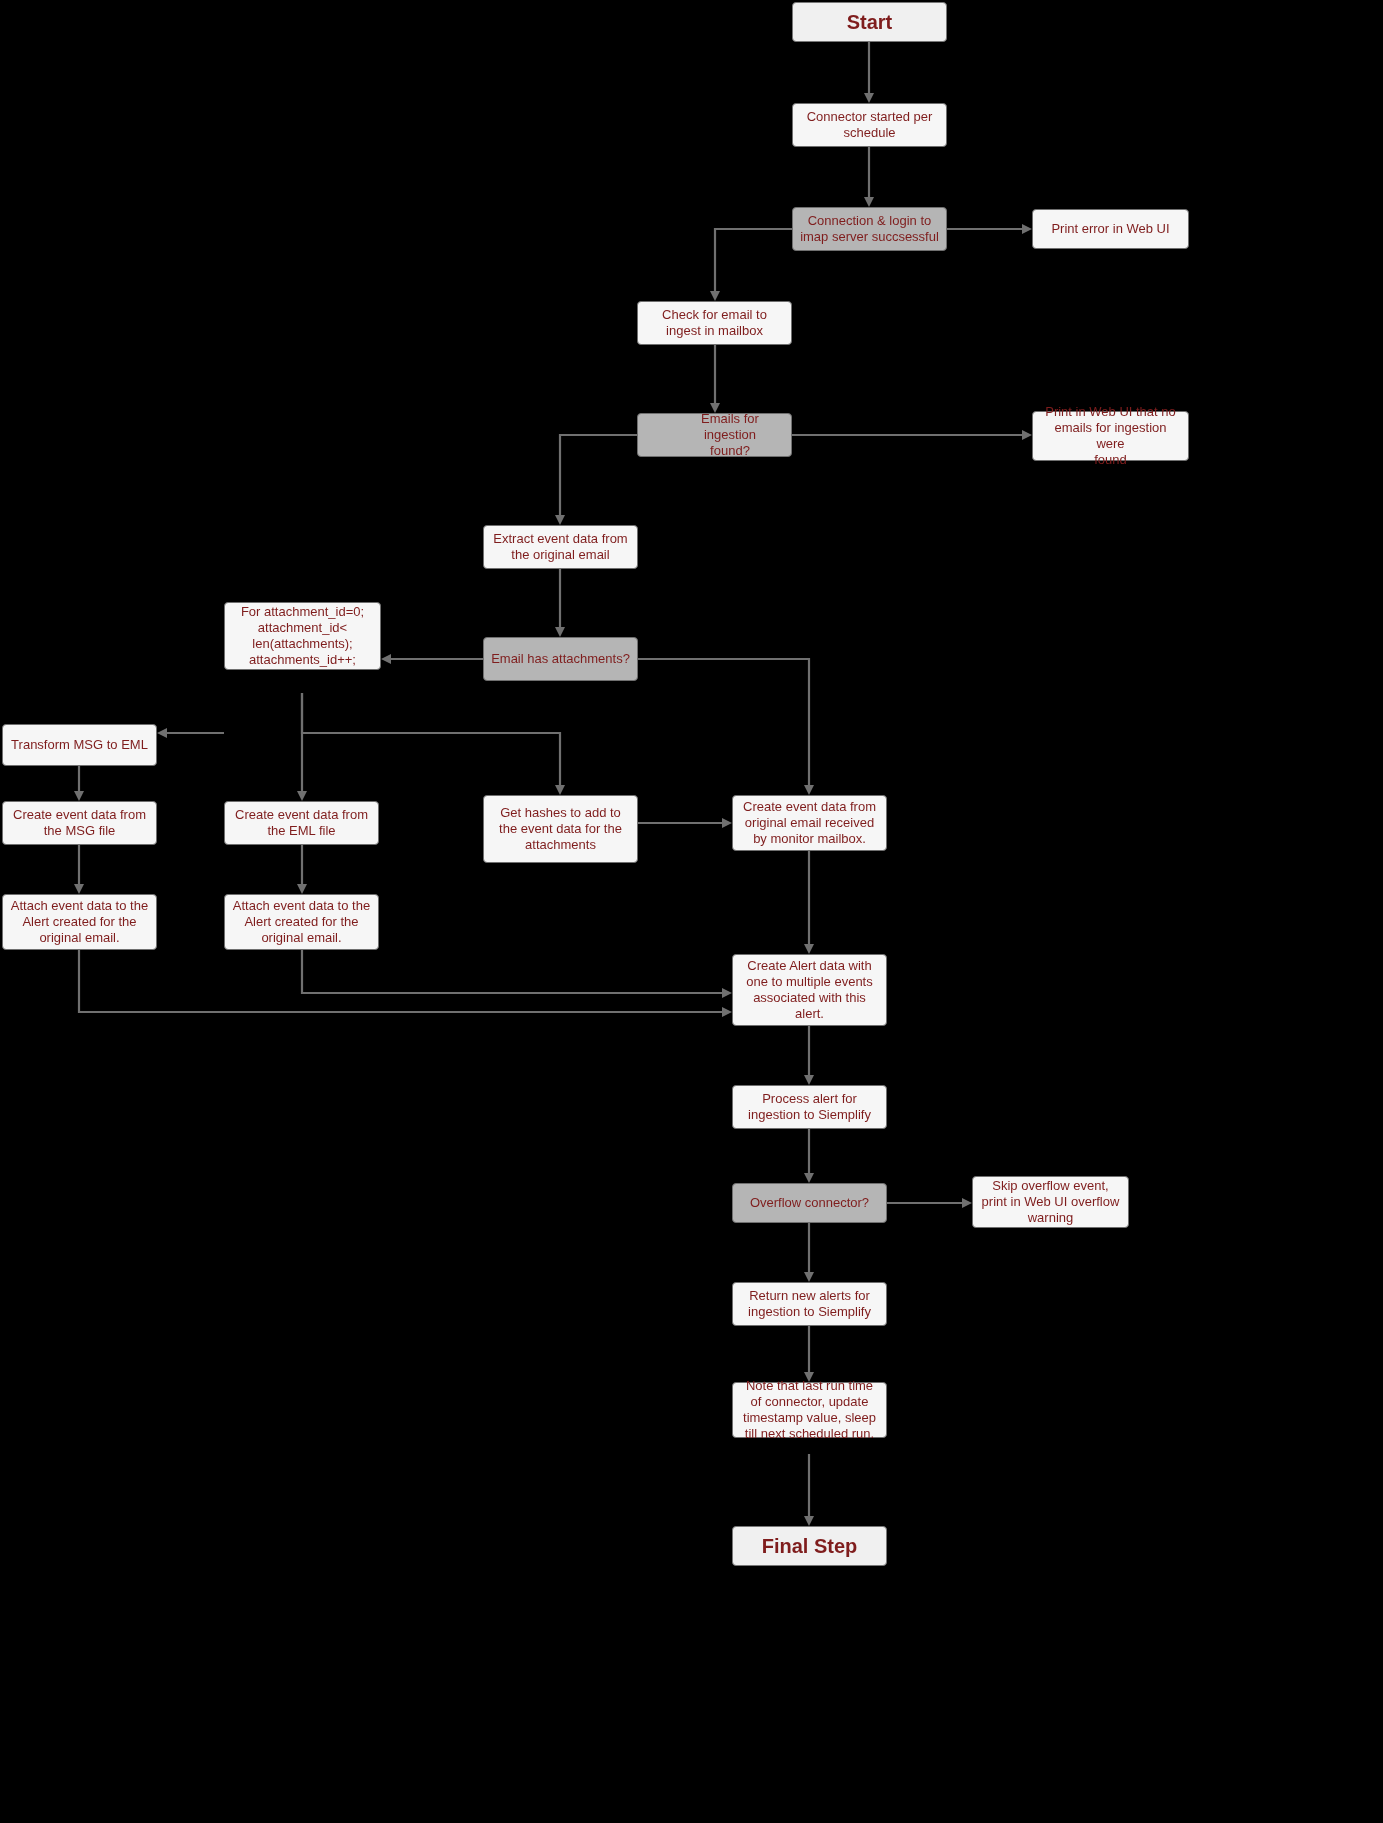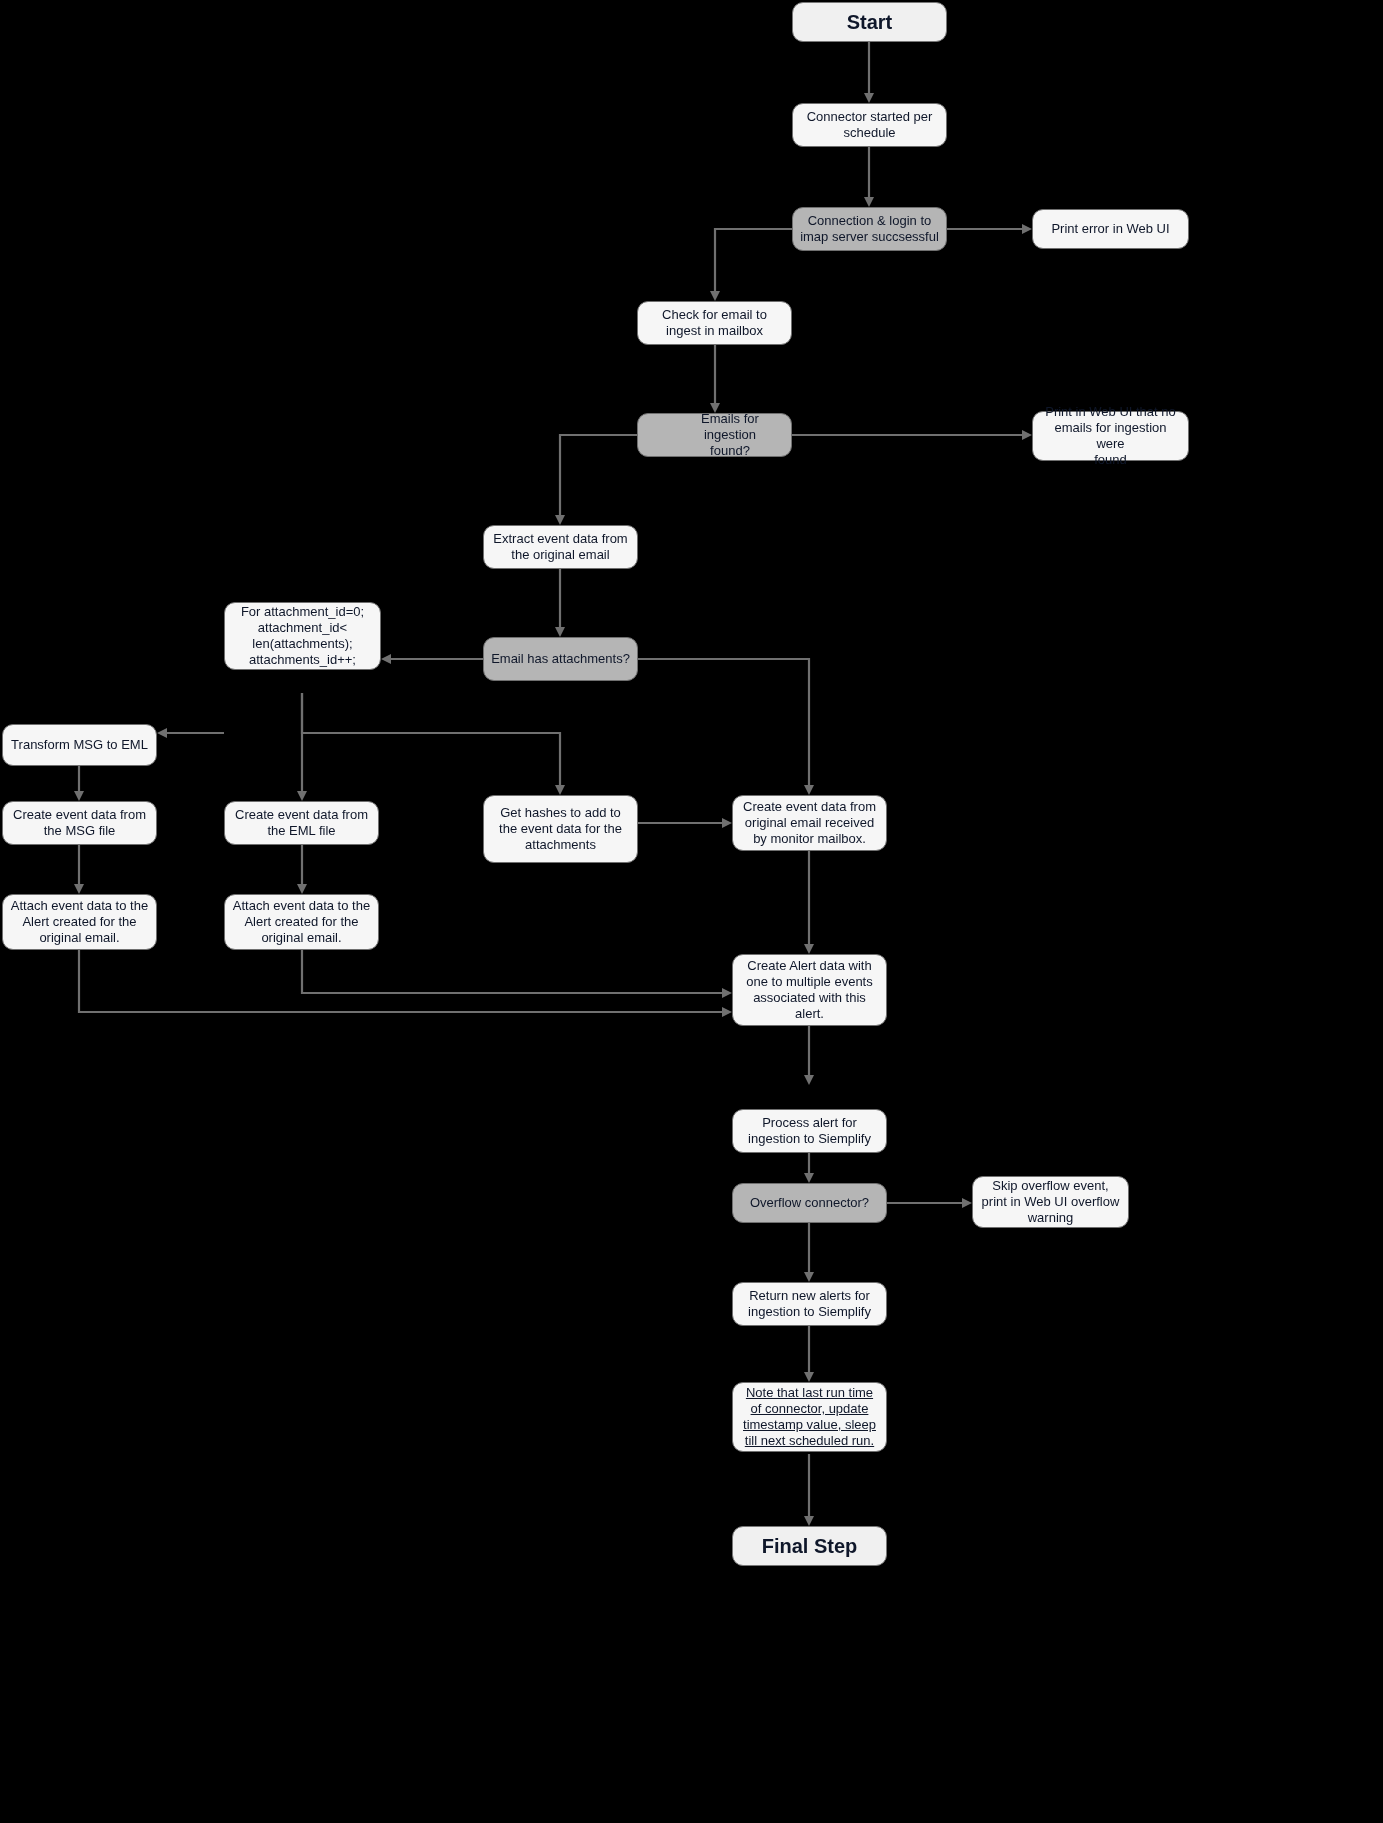--- a/index.html
+++ b/index.html
@@ -14,23 +14,23 @@
     position: relative;
     width: 1383px;
     height: 1823px;
     background: #000000;
     overflow: hidden;
   }
   .node {
     position: absolute;
     box-sizing: border-box;
     border: 1px solid #6f6f6f;
-    border-radius: 11px;
+    border-radius: 4px;
     background: #f6f6f6;
-    color: #0f172a;
+    color: #7f1d1d;
     display: flex;
     align-items: center;
     justify-content: center;
     text-align: center;
     font-size: 13px;
     line-height: 1.22;
     padding: 4px 6px;
     white-space: pre-line;
   }
   .node.decision {
@@ -179,27 +179,27 @@
       <div class="node" style="left: 2px; top: 894px; width: 155px; height: 56px;">Attach event data to the
 Alert created for the
 original email.</div>
       <div class="node" style="left: 224px; top: 894px; width: 155px; height: 56px;">Attach event data to the
 Alert created for the
 original email.</div>
       <div class="node" style="left: 732px; top: 954px; width: 155px; height: 72px;">Create Alert data with
 one to multiple events
 associated with this
 alert.</div>
-      <div class="node" style="left: 732px; top: 1085px; width: 155px; height: 44px; margin-top: 24px;">Process alert for
+      <div class="node" style="left: 732px; top: 1085px; width: 155px; height: 44px;">Process alert for
 ingestion to Siemplify</div>
       <div class="node decision" style="left: 732px; top: 1183px; width: 155px; height: 40px;">Overflow connector?</div>
       <div class="node" style="left: 972px; top: 1176px; width: 157px; height: 52px;">Skip overflow event,
 print in Web UI overflow
 warning</div>
       <div class="node" style="left: 732px; top: 1282px; width: 155px; height: 44px;">Return new alerts for
 ingestion to Siemplify</div>
-      <div class="node" style="left: 732px; top: 1382px; width: 155px; height: 70px; text-decoration: underline;">Note that last run time
+      <div class="node" style="left: 732px; top: 1382px; width: 155px; height: 56px;">Note that last run time
 of connector, update
 timestamp value, sleep
 till next scheduled run.</div>
       <div class="node terminal" style="left: 732px; top: 1526px; width: 155px; height: 40px;">Final Step</div>
     </div>
 </div>
 
 </body></html>

